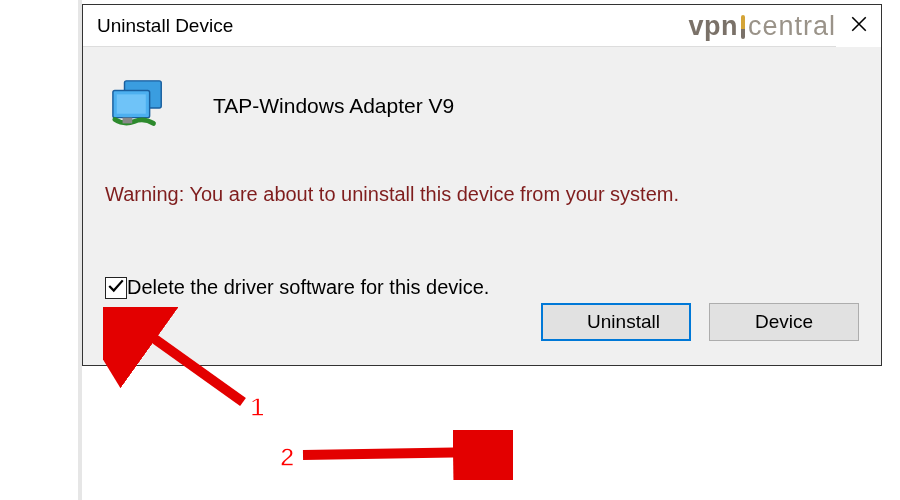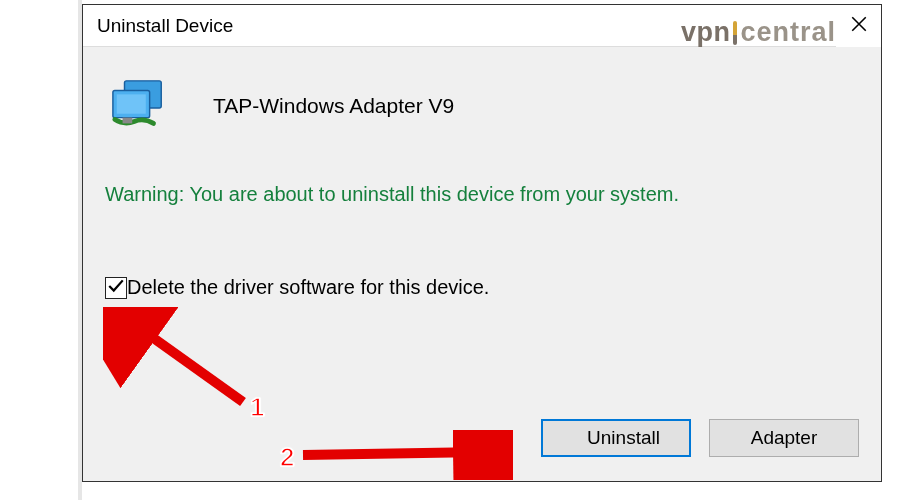--- a/index.html
+++ b/index.html
@@ -9,79 +9,79 @@
       background: #fff;
       font-family: "Segoe UI", Tahoma, sans-serif;
       position: relative;
       overflow: hidden;
     }
     .dialog {
       position: absolute;
       left: 82px;
       top: 4px;
       width: 800px;
-      height: 478px;
+      height: 362px;
       border: 1px solid #333;
       background: #f0f0f0;
     }
     .titlebar {
       height: 42px;
       background: #fff;
       border-bottom: 1px solid #ddd;
       display: flex;
       align-items: center;
       justify-content: space-between;
       padding: 0 0 0 14px;
     }
     .titlebar-title {
       font-size: 19px;
       color: #000;
       font-weight: 400;
     }
     .watermark {
       position: absolute;
       right: 45px;
-      top: 12px;
+      top: 6px;
       font-family: Arial, sans-serif;
       font-size: 27px;
       letter-spacing: 0.5px;
       color: #9a9389;
       display: flex;
       align-items: center;
       font-weight: 400;
     }
     .watermark .vpn { font-weight: 700; color: #7a7168; }
     .watermark .bar {
       display: inline-block;
       width: 4px;
       height: 24px;
       background: linear-gradient(to bottom, #d4a437 60%, #7a7168 60%);
       border-radius: 2px;
       margin: 0 3px;
       position: relative;
       top: 0px;
     }
-    .watermark .central { color: #9a9389; font-weight: 700; letter-spacing: 1px; }
+    .watermark .central { color: #9a9389; font-weight: 400; letter-spacing: 1px; }
     .close-btn {
       width: 45px;
       height: 42px;
       display: flex;
       align-items: center;
       justify-content: center;
       font-size: 22px;
       color: #000;
       cursor: pointer;
       background: #fff;
     }
     .close-btn svg { width: 18px; height: 18px; }
     .content { padding: 30px 22px 0 22px; position: relative; height: calc(100% - 42px); }
     .device-row { display: flex; align-items: center; gap: 40px; margin-bottom: 48px; }
     .device-icon { width: 68px; height: 58px; position: relative; }
     .device-name { font-size: 21px; color: #000; }
-    .warning { font-size: 20px; color: #15803d; margin-bottom: 70px; }
+    .warning { font-size: 20px; color: #7f1d1d; margin-bottom: 70px; }
     .checkbox-row { display: flex; align-items: center; gap: 0; margin-bottom: 90px; }
     .checkbox {
       width: 22px;
       height: 22px;
       border: 1.5px solid #222;
       background: #fff;
       display: flex;
       align-items: center;
       justify-content: center;
       cursor: pointer;
@@ -169,21 +169,21 @@
           <svg viewBox="0 0 16 16">
               <path d="M2 8 L6 12 L14 3" stroke="#000" stroke-width="2" fill="none"></path>
             </svg>
         </span>
       </div>
       <span class="checkbox-label">Delete the driver software for this device.</span>
     </div>
 
     <div class="buttons">
       <div class="btn primary">Uninstall</div>
-      <div class="btn">Adapter</div>
+      <div class="btn">Device</div>
     </div>
 
     <svg class="arrow" style="left:20px; top:260px;" width="170" height="110">
       <defs>
         <marker id="ah1" markerWidth="14" markerHeight="14" refX="3" refY="6" orient="auto">
           <path d="M0,0 L0,12 L14,6 z" fill="#e30000"></path>
         </marker>
       </defs>
       <line x1="140" y1="95" x2="28" y2="15" stroke="#e30000" stroke-width="10" marker-end="url(#ah1)"></line>
     </svg>

